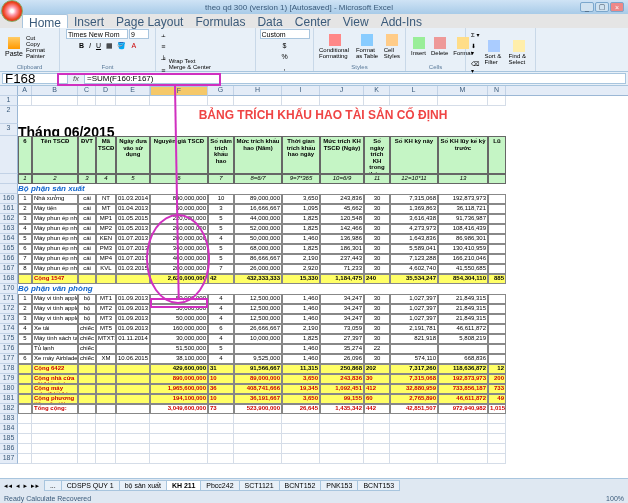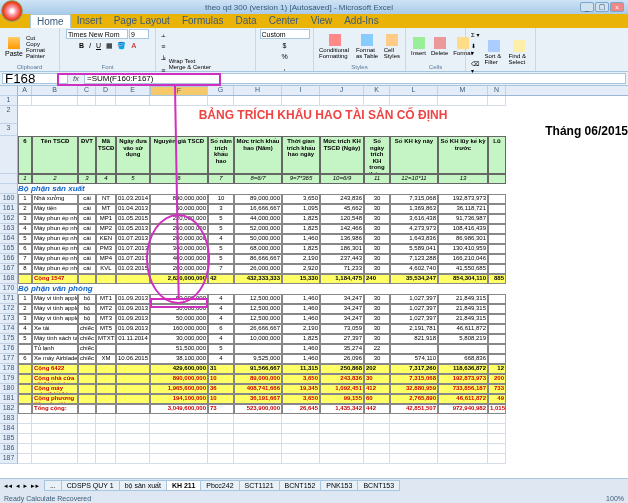--- a/index.html
+++ b/index.html
@@ -2,21 +2,21 @@
 <html><head>
 <meta charset="utf-8">
 <style>
 *{box-sizing:border-box;margin:0;padding:0;font-family:"Segoe UI",Tahoma,sans-serif}
 body{background:#bcd4e6;font-size:9px;width:628px;height:503px;overflow:hidden;position:relative}
 .titlebar{height:14px;background:linear-gradient(#cfe3f5,#a8cbe8);display:flex;align-items:center;padding:0 4px;position:relative}
 .titlebar .logo{width:10px;height:10px;background:radial-gradient(#fff,#f80,#d40);border-radius:50%;margin-right:4px}
 .titlebar .title{flex:1;text-align:center;font-size:8px;color:#3a5a7a}
 .titlebar .winbtns{display:flex;gap:1px}
 .titlebar .winbtn{width:14px;height:10px;background:#d0e2f0;border:1px solid #7ba7cc;border-radius:2px;display:flex;align-items:center;justify-content:center;font-size:7px;color:#345}
-.ribbon-tabs{height:14px;background:#eab308;display:flex;padding-left:30px;font-size:10px}
+.ribbon-tabs{height:14px;background:#e5e5e5;display:flex;padding-left:22px;font-size:12px}
 .ribbon-tab{padding:1px 6px;color:#3a5a7a;cursor:pointer}
 .ribbon-tab.active{background:#fff;border:1px solid #a8c5de;border-bottom:none;border-radius:2px 2px 0 0}
 .office-btn{position:absolute;top:0;left:1px;width:22px;height:22px;background:radial-gradient(#fff 10%,#f9a 30%,#e42 60%,#a21);border-radius:50%;border:1px solid #8a6;z-index:10}
 .ribbon{height:44px;background:#e8f0f8;border-bottom:1px solid #a8c5de;display:flex;font-size:7px}
 .rgroup{border-right:1px solid #c8d8e8;padding:1px 3px;display:flex;flex-direction:column;justify-content:space-between}
 .rgroup .top{display:flex;gap:1px;align-items:center;flex:1}
 .rgroup .lbl{text-align:center;color:#5a7a9a;font-size:6px}
 .rbtn{padding:1px;border:1px solid transparent;border-radius:2px;display:flex;flex-direction:column;align-items:center;gap:1px;cursor:pointer}
 .ico{width:12px;height:12px;display:inline-block}
 .fontbox{display:flex;flex-direction:column;gap:1px}
@@ -28,21 +28,21 @@
 .formula-highlight{position:absolute;top:-1px;left:-28px;width:164px;height:13px;border:2px solid #d030c0;pointer-events:none}
 .grid-wrap{position:relative;height:392px;overflow:hidden;background:#fff}
 .colhead{display:flex;background:#e4ecf7;border-bottom:1px solid #9bb7d5;height:10px;font-size:7px;position:sticky;top:0}
 .colhead .ch{border-right:1px solid #c2d2e6;text-align:center;color:#3a5a7a}
 .ch.sel{background:#f5c869}
 .rowwrap{display:flex;height:10px}
 .rowhead{width:18px;background:#e4ecf7;border-right:1px solid #9bb7d5;border-bottom:1px solid #c2d2e6;text-align:center;font-size:7px;color:#3a5a7a;flex-shrink:0}
 .cells{display:flex;flex:1}
 .cell{border-right:1px solid #d5dde8;border-bottom:1px solid #d5dde8;font-size:7px;padding:0 1px;overflow:hidden;white-space:nowrap;text-overflow:clip}
 .title-row{background:#fff;color:#ef4444;font-weight:bold;font-size:12px;text-align:center;height:18px;line-height:18px}
-.sub-row{background:#fff;font-weight:bold;font-size:12px;text-align:right;height:12px}
+.sub-row{background:#fff;font-weight:bold;font-size:14px;text-align:left;height:12px}
 .hdr-row .cell{background:#c5f5c5;font-weight:bold;text-align:center;font-size:6px;border:1px solid #666;padding:1px;white-space:normal;line-height:1.1}
 .num-row .cell{background:#c5f5c5;font-size:6px;text-align:center;border:1px solid #666;font-style:italic}
 .sect-row{color:#16c;font-weight:bold;font-style:italic;text-align:left;font-size:8px}
 .data-row .cell{border:1px solid #888;font-size:6px}
 .data-row .cell.r{text-align:right}
 .data-row .cell.c{text-align:center}
 .sum-row .cell{background:#ffff66;border:1px solid #888;font-size:6px;font-weight:bold}
 .sum-row .cell.r{text-align:right}
 .red-row .cell{background:#ffff66;color:#c00;font-weight:bold;border:1px solid #888;font-size:6px}
 .red-row .cell.r{text-align:right}

